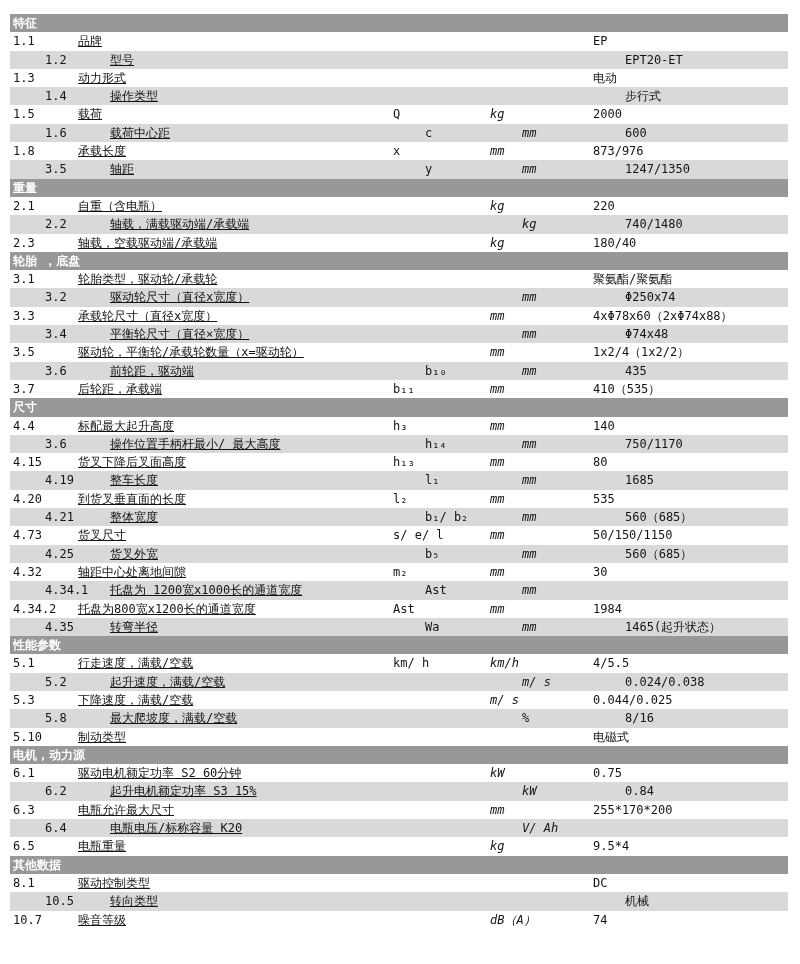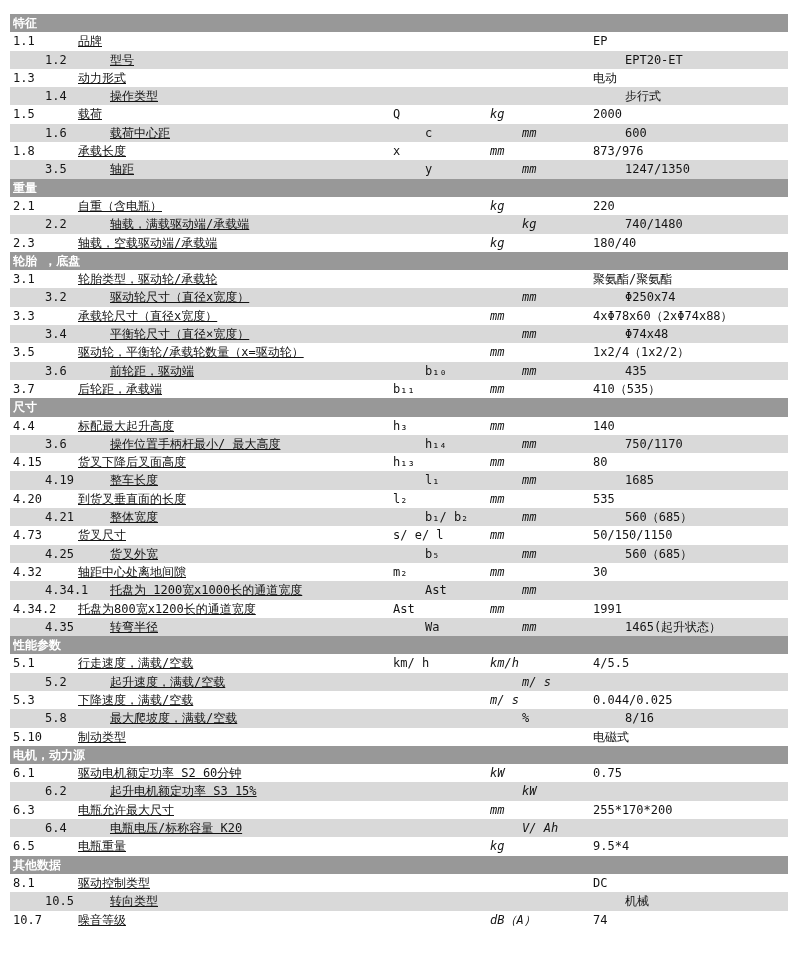--- a/index.html
+++ b/index.html
@@ -255,21 +255,21 @@
       <span class="cell c-no">4.34.1</span>
       <span class="cell c-desc">托盘为 1200宽x1000长的通道宽度</span>
       <span class="cell c-sym">Ast</span>
       <span class="cell c-unit">mm</span>
     </div>
     <div class="row">
       <span class="cell c-no">4.34.2</span>
       <span class="cell c-desc">托盘为800宽x1200长的通道宽度</span>
       <span class="cell c-sym">Ast</span>
       <span class="cell c-unit">mm</span>
-      <span class="cell c-val">1991</span>
+      <span class="cell c-val">1984</span>
     </div>
     <div class="row alt">
       <span class="cell c-no">4.35</span>
       <span class="cell c-desc">转弯半径</span>
       <span class="cell c-sym">Wa</span>
       <span class="cell c-unit">mm</span>
       <span class="cell c-val">1465(起升状态）</span>
     </div>
     <div class="row section">
       <span class="cell">性能参数</span>
@@ -279,20 +279,21 @@
       <span class="cell c-desc">行走速度，满载/空载</span>
       <span class="cell c-sym">km/ h</span>
       <span class="cell c-unit">km/h</span>
       <span class="cell c-val">4/5.5</span>
     </div>
     <div class="row alt">
       <span class="cell c-no">5.2</span>
       <span class="cell c-desc">起升速度，满载/空载</span>
       <span class="cell c-sym"></span>
       <span class="cell c-unit">m/ s</span>
+      <span class="cell c-val">0.024/0.038</span>
     </div>
     <div class="row">
       <span class="cell c-no">5.3</span>
       <span class="cell c-desc">下降速度，满载/空载</span>
       <span class="cell c-sym"></span>
       <span class="cell c-unit">m/ s</span>
       <span class="cell c-val">0.044/0.025</span>
     </div>
     <div class="row alt">
       <span class="cell c-no">5.8</span>
@@ -316,20 +317,21 @@
       <span class="cell c-desc">驱动电机额定功率 S2 60分钟</span>
       <span class="cell c-sym"></span>
       <span class="cell c-unit">kW</span>
       <span class="cell c-val">0.75</span>
     </div>
     <div class="row alt">
       <span class="cell c-no">6.2</span>
       <span class="cell c-desc">起升电机额定功率 S3 15%</span>
       <span class="cell c-sym"></span>
       <span class="cell c-unit">kW</span>
+      <span class="cell c-val">0.84</span>
     </div>
     <div class="row">
       <span class="cell c-no">6.3</span>
       <span class="cell c-desc">电瓶允许最大尺寸</span>
       <span class="cell c-sym"></span>
       <span class="cell c-unit">mm</span>
       <span class="cell c-val">255*170*200</span>
     </div>
     <div class="row alt">
       <span class="cell c-no">6.4</span>

